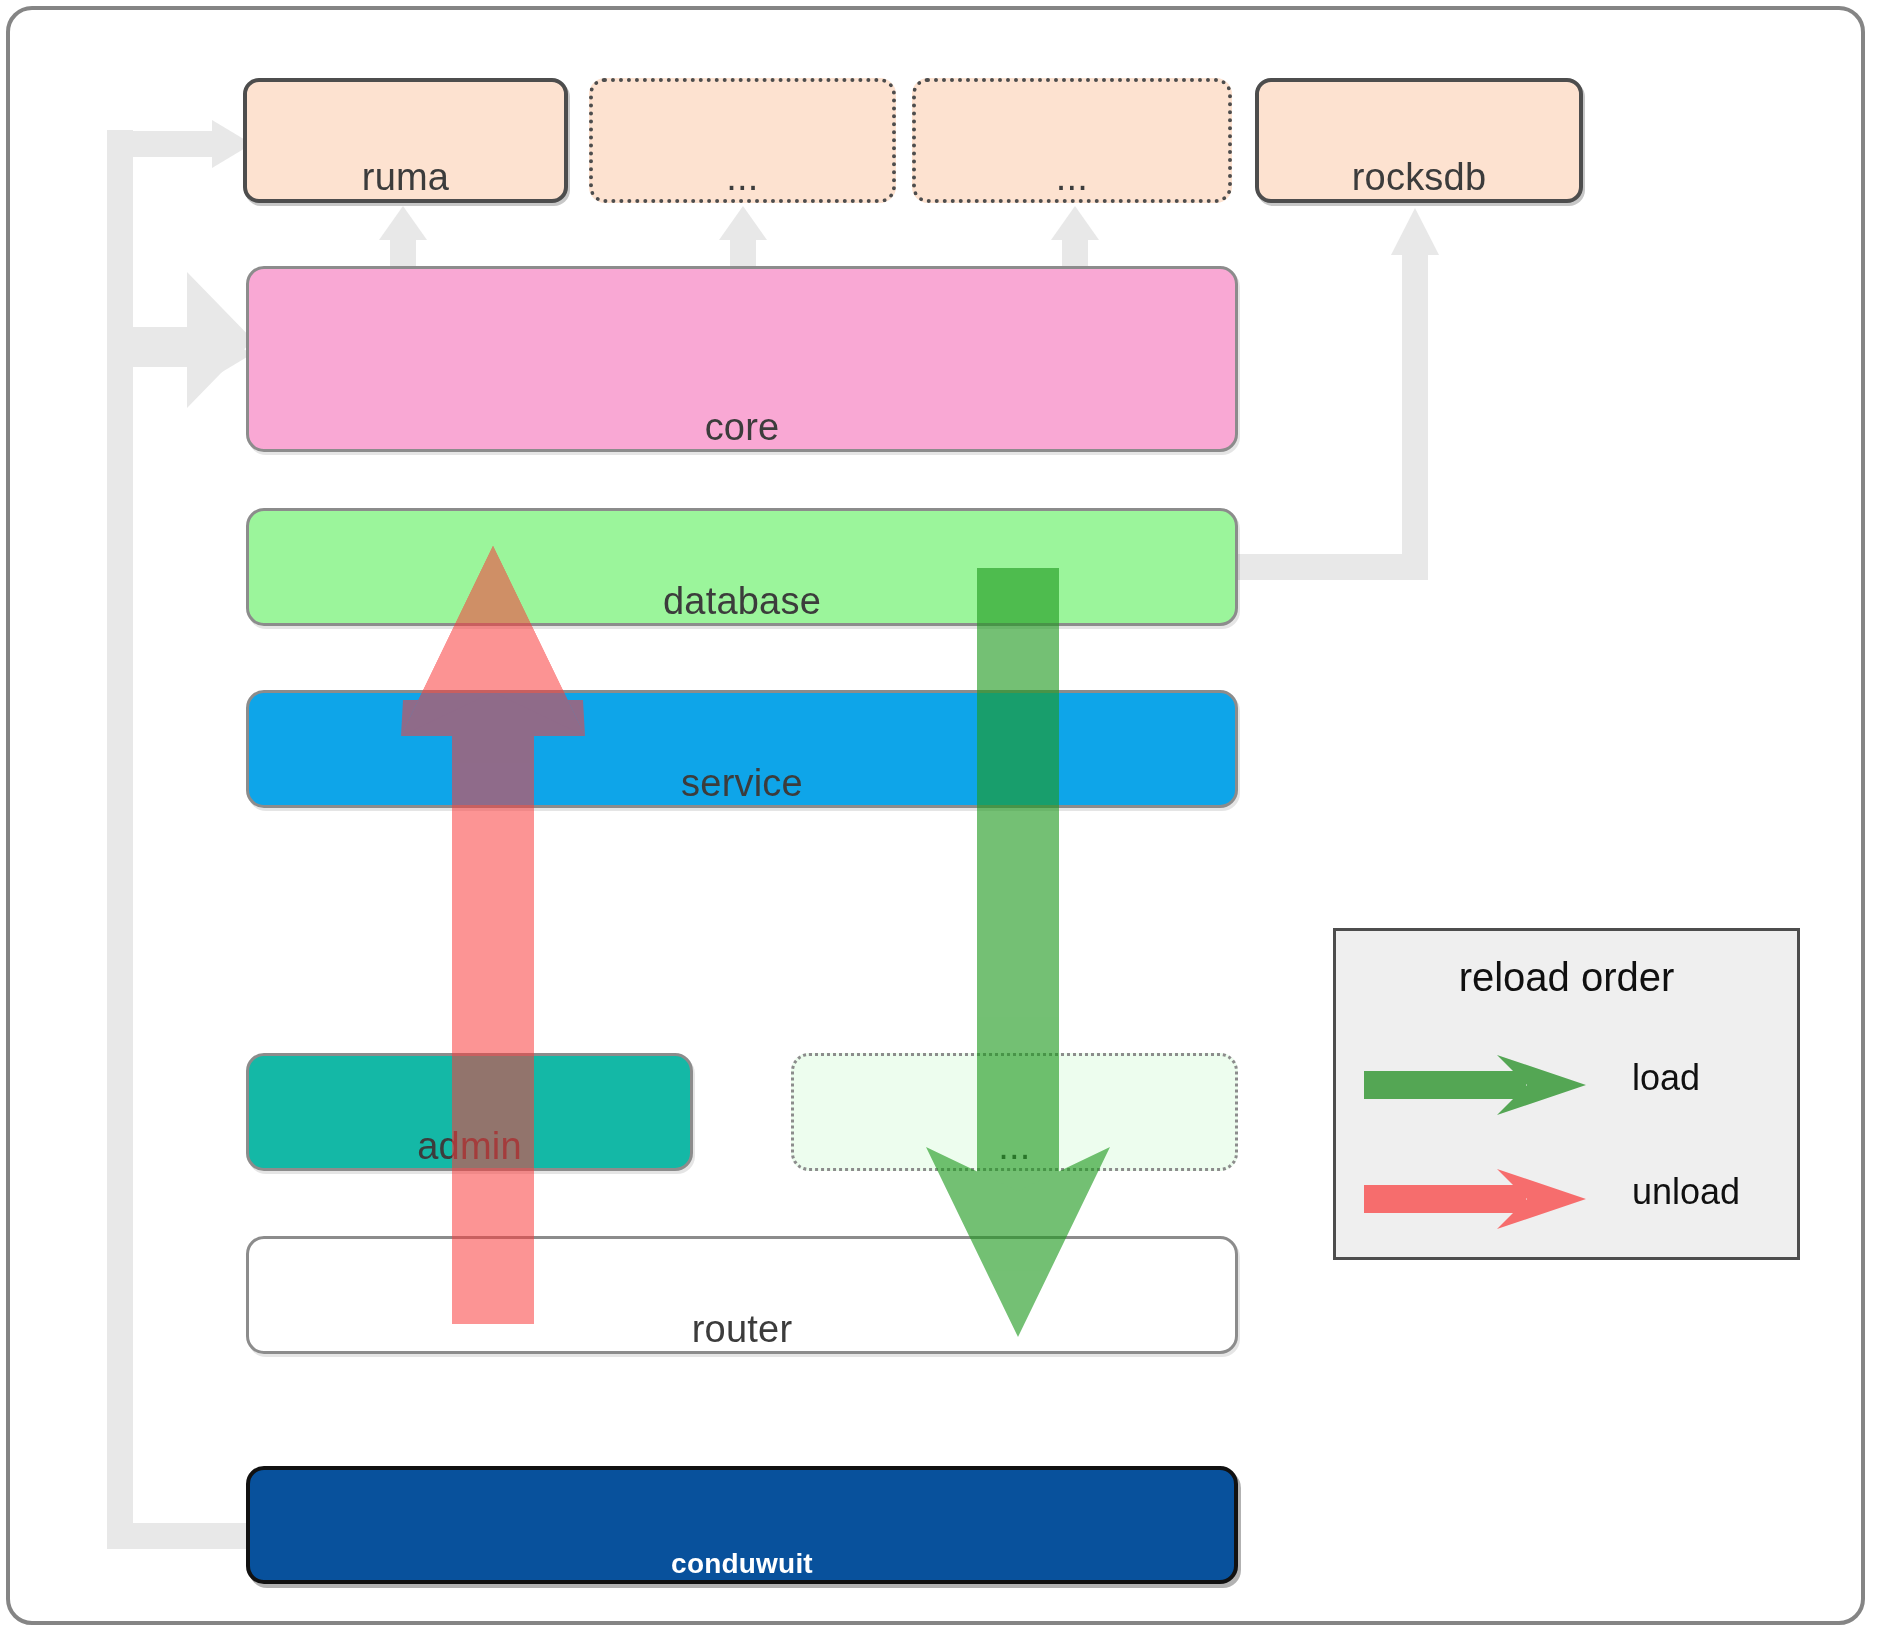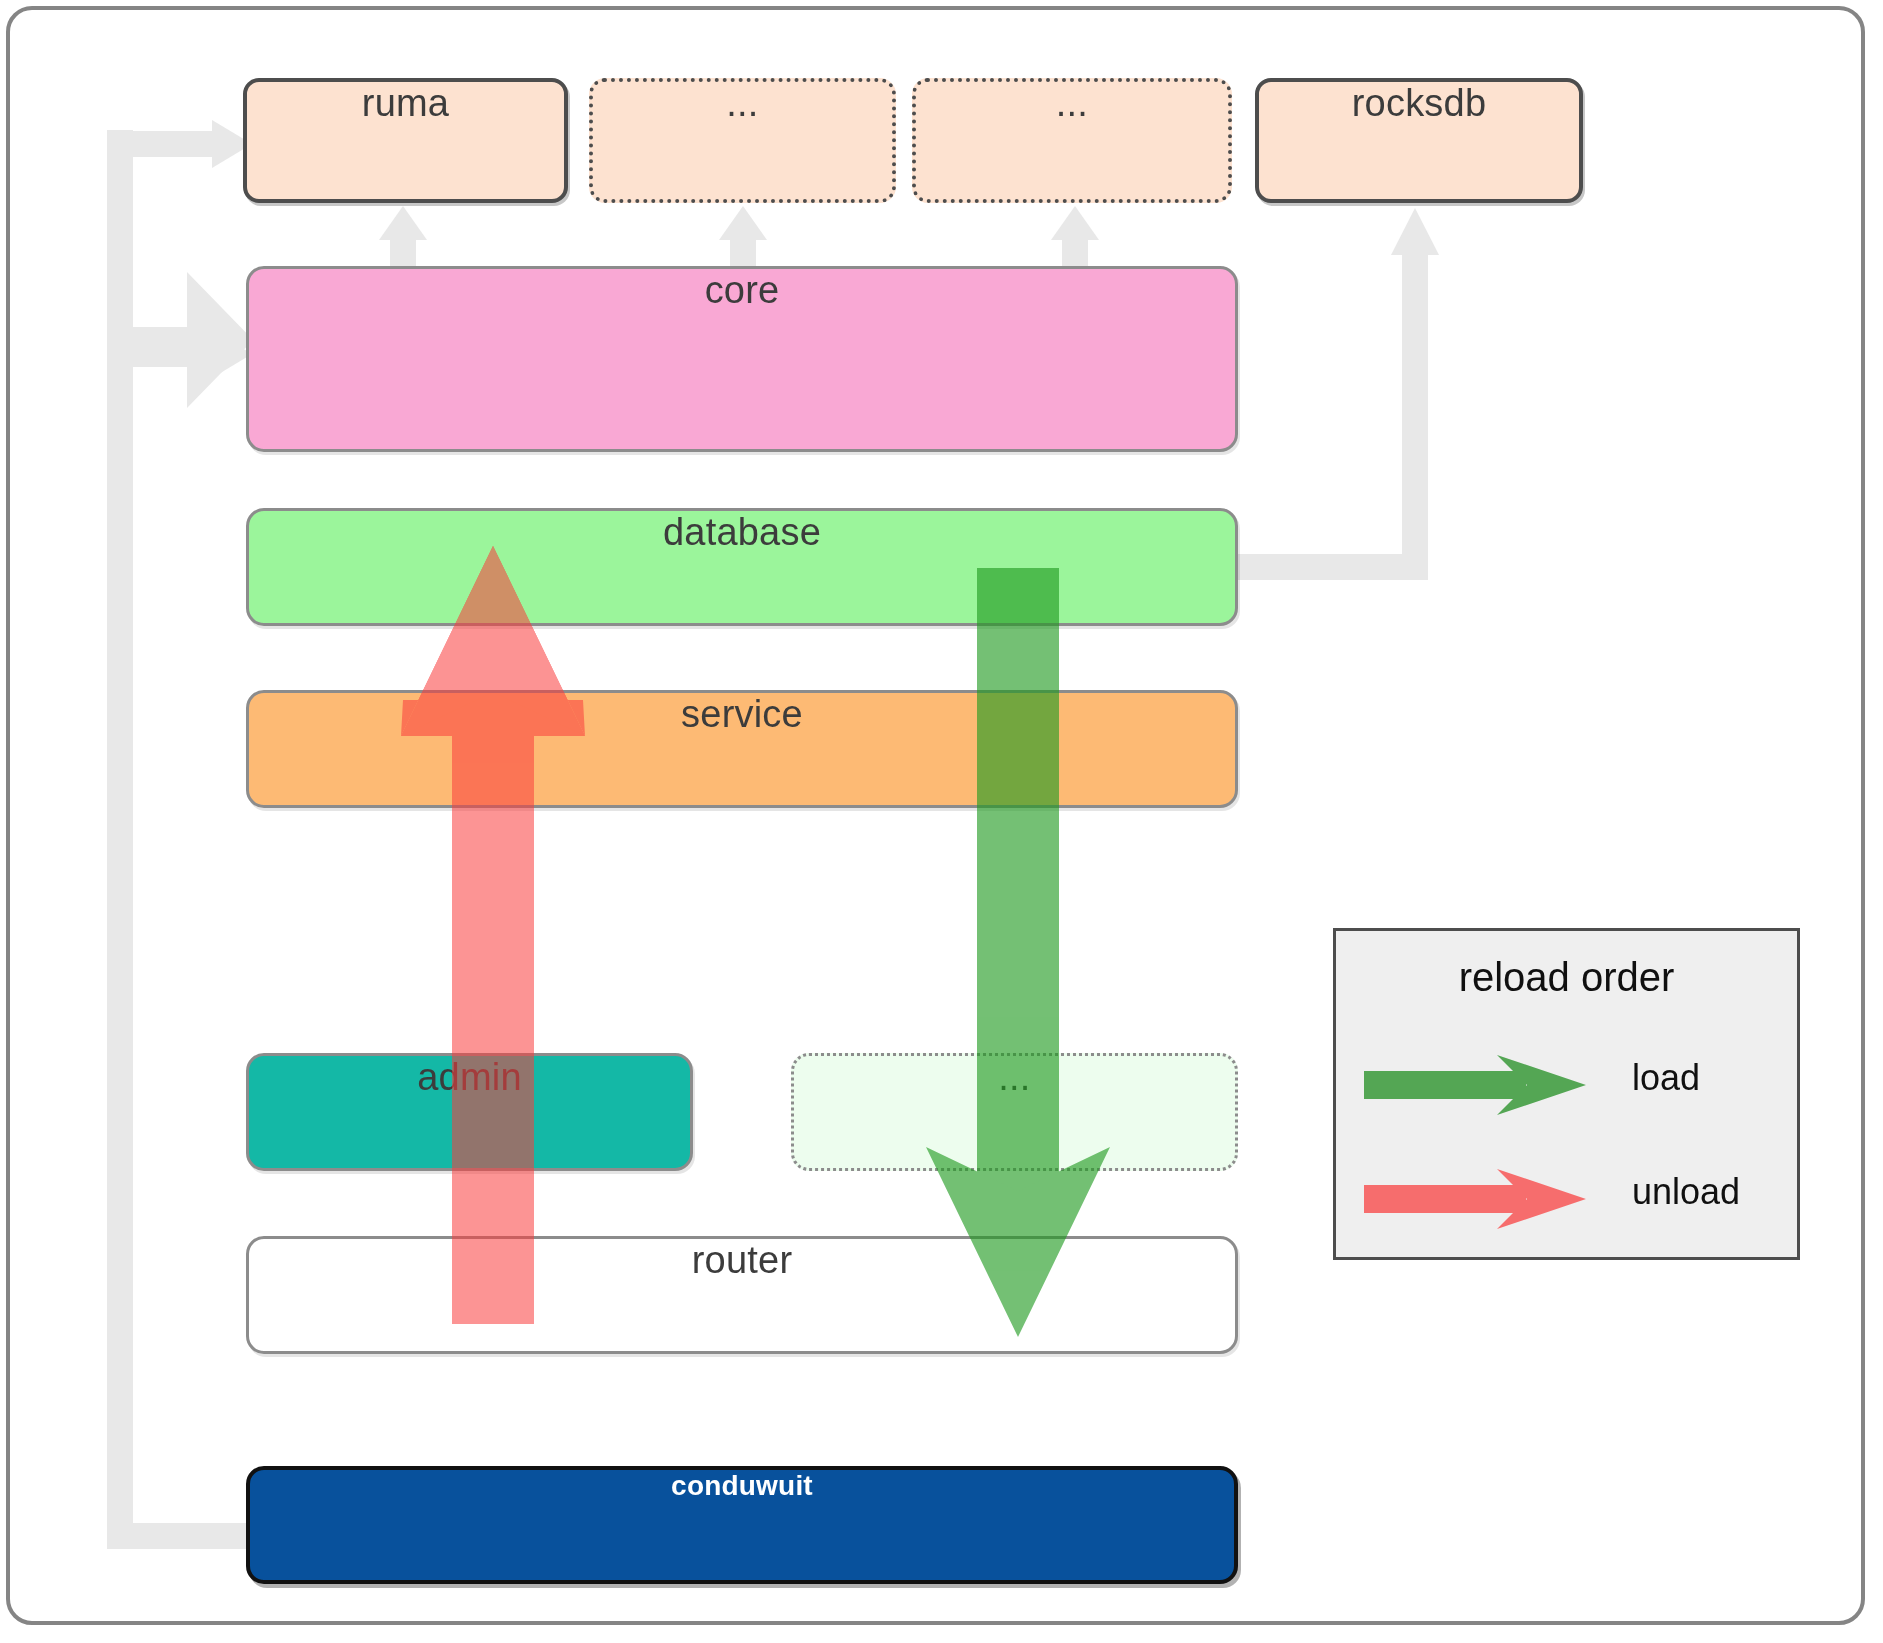--- a/index.html
+++ b/index.html
@@ -25,21 +25,21 @@
     border: 4px solid #858585;
     border-radius: 26px;
     box-sizing: border-box;
     background: #ffffff;
   }
 
   .node {
     position: absolute;
     box-sizing: border-box;
     display: flex;
-    align-items: flex-start;
+    align-items: flex-end;
     justify-content: center;
     border-radius: 14px;
     color: #3c3c3c;
     font-size: 38px;
     letter-spacing: .2px;
     z-index: 6;
   }
   .node .lbl { z-index: 2; position: relative; }
 
   
@@ -57,21 +57,21 @@
   
   .layer {
     border: 3px solid #8c8c8c;
     border-radius: 18px;
     box-shadow: 2px 3px 0 rgba(0,0,0,0.10);
   }
   .layer.dotted { border: 3px dotted #8c8c8c; box-shadow: none; }
 
   .c-core     { background: #f9a8d4; }
   .c-database { background: #9bf59b; }
-  .c-service  { background: #fdba74; }
+  .c-service  { background: #0ea5e9; }
   .c-api      { background: #ddfadd; }
   .c-admin    { background: #14b8a6; }
   .c-dots     { background: #edfdee; }
   .c-router   { background: #ffffff; }
 
   .root {
     background: #08519c;
     border: 4px solid #111111;
     border-radius: 18px;
     color: #ffffff;

